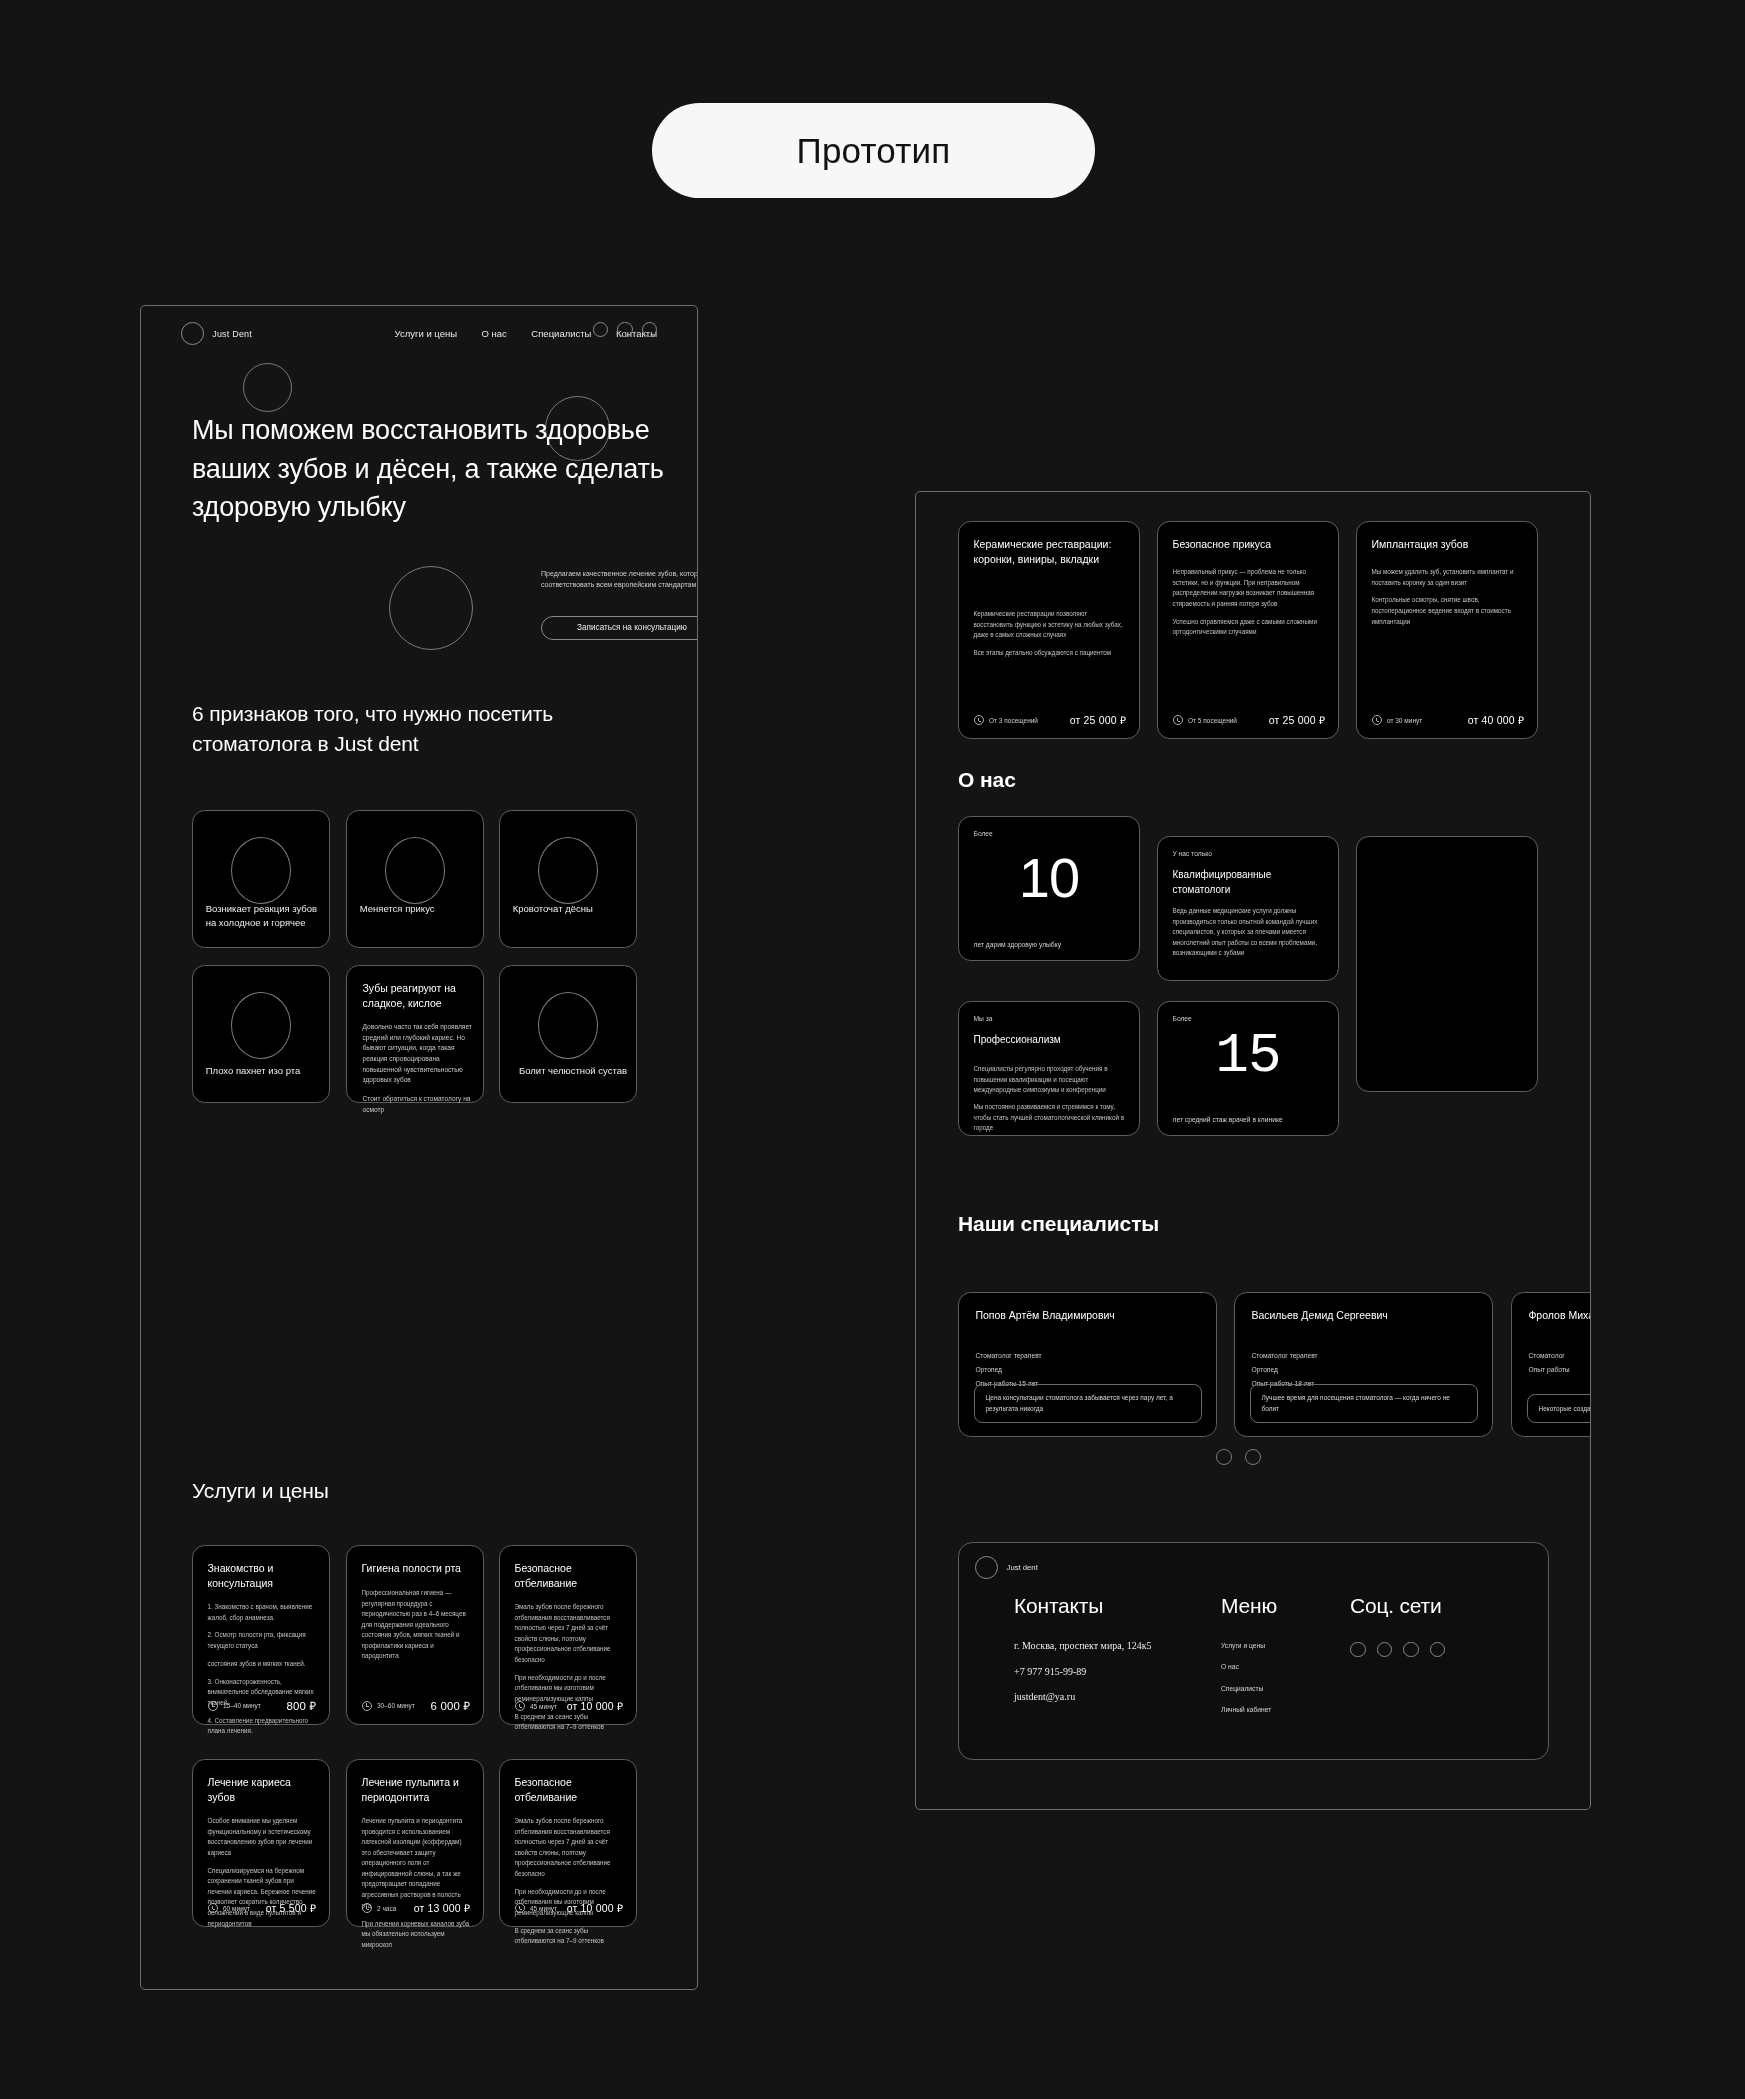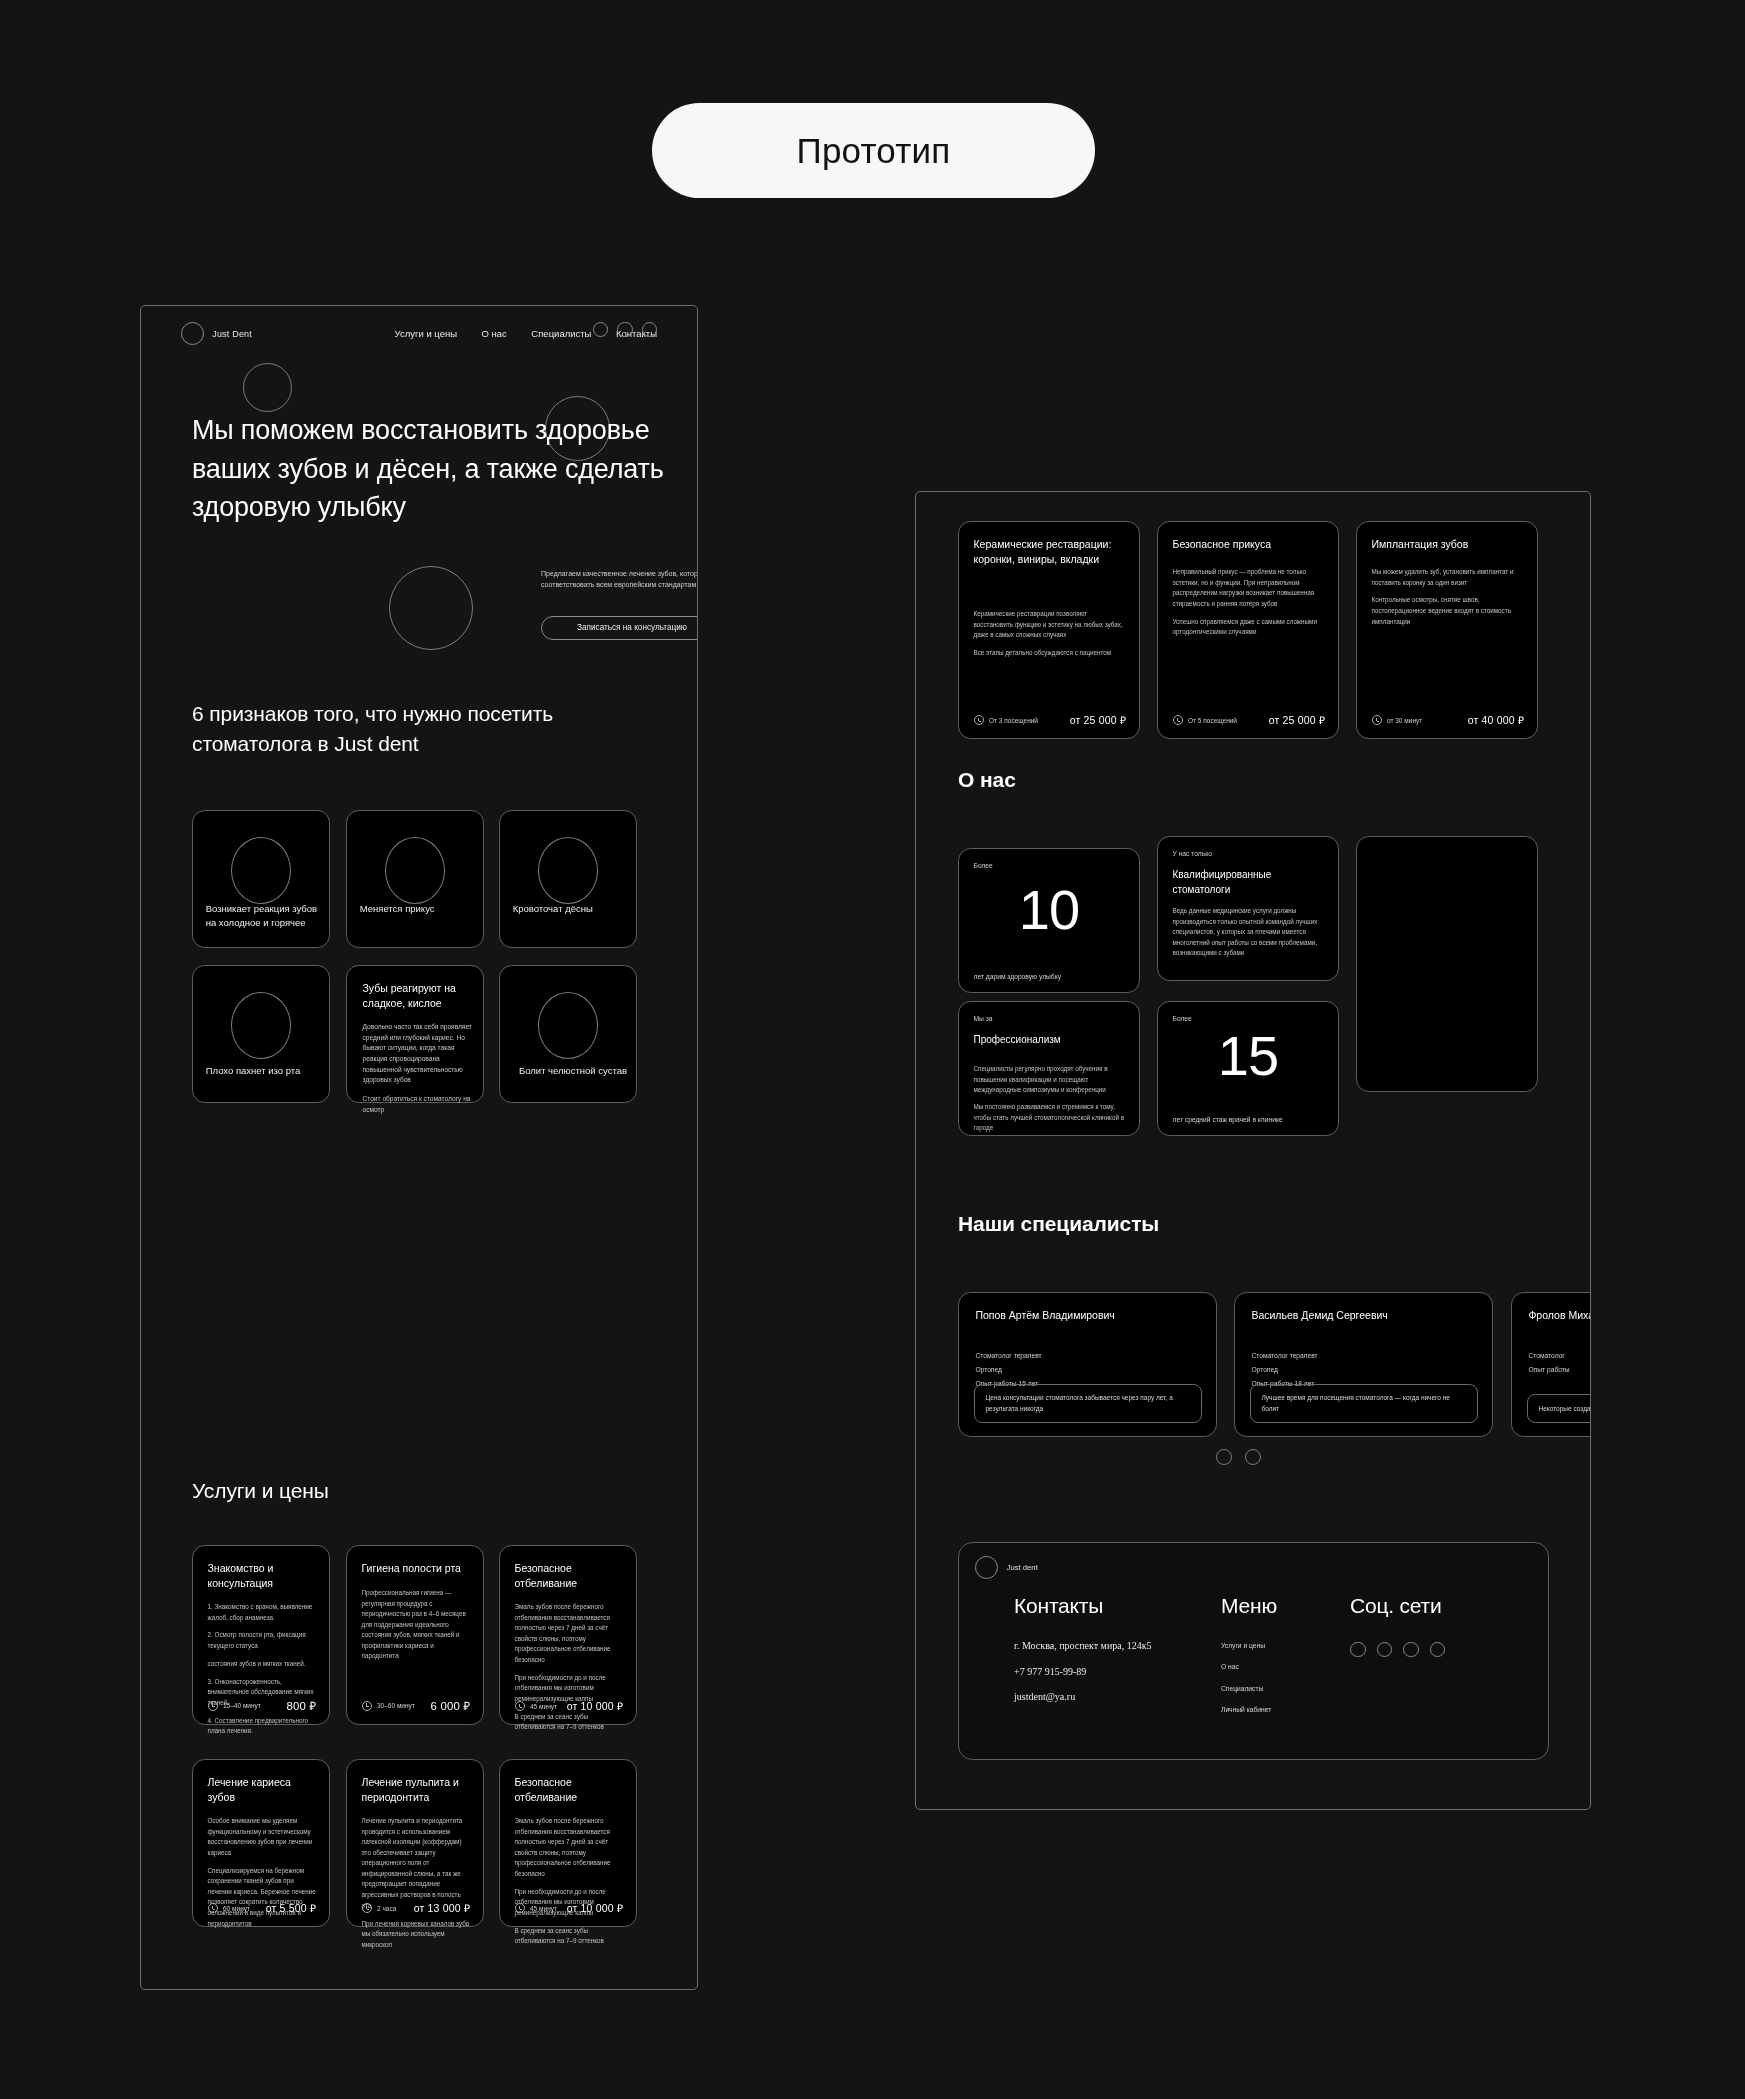--- a/index.html
+++ b/index.html
@@ -465,21 +465,21 @@
           <span class="svc-dur">
             <i class="clock"></i>
             <b style="font-weight:400">от 30 минут</b>
           </span>
           <span class="svc-price small">от 40 000 ₽</span>
         </div>
       </div>
 
       <h2 class="rp-h rp-h-about">О нас</h2>
 
-      <div class="card" style="left:42px; top:356px; width:182px; height:145px;">
+      <div class="card" style="left:42px; top:324px; width:182px; height:145px;">
         <div class="about-kicker">Более</div>
         <div class="about-num">10</div>
         <div class="about-foot">лет дарим здоровую улыбку</div>
       </div>
 
       <div class="card" style="left:241px; top:344px; width:182px; height:145px;">
         <div class="about-kicker">У нас только</div>
         <div class="about-title">Квалифицированные стоматологи</div>
         <div class="about-body" style="top:69px;">
           <p>Ведь данные медицинские услуги должны производиться только опытной командой лучших специалистов, у которых за плечами имеется многолетний опыт работы со всеми проблемами, возникающими с зубами</p>
@@ -492,21 +492,21 @@
         <div class="about-kicker">Мы за</div>
         <div class="about-title">Профессионализм</div>
         <div class="about-body" style="top:62px;">
           <p>Специалисты регулярно проходят обучения в повышении квалификации и посещают международные симпозиумы и конференции</p>
           <p>Мы постоянно развиваемся и стремимся к тому, чтобы стать лучшей стоматологической клиникой в городе</p>
         </div>
       </div>
 
       <div class="card" style="left:241px; top:509px; width:182px; height:135px;">
         <div class="about-kicker">Более</div>
-        <div class="about-num" style="top:25.5px;">15</div>
+        <div class="about-num" style="top:25.5px;font-family:Liberation Mono, monospace;">15</div>
         <div class="about-foot">лет средний стаж врачей в клинике</div>
       </div>
 
       <h2 class="rp-h rp-h-spec">Наши специалисты</h2>
 
       <div class="card" style="left:42px; top:800px; width:259px; height:145px;">
         <div class="spec-name">Попов Артём Владимирович</div>
         <div class="spec-meta">
           <div>Стоматолог терапевт</div>
           <div>Ортопед</div>

